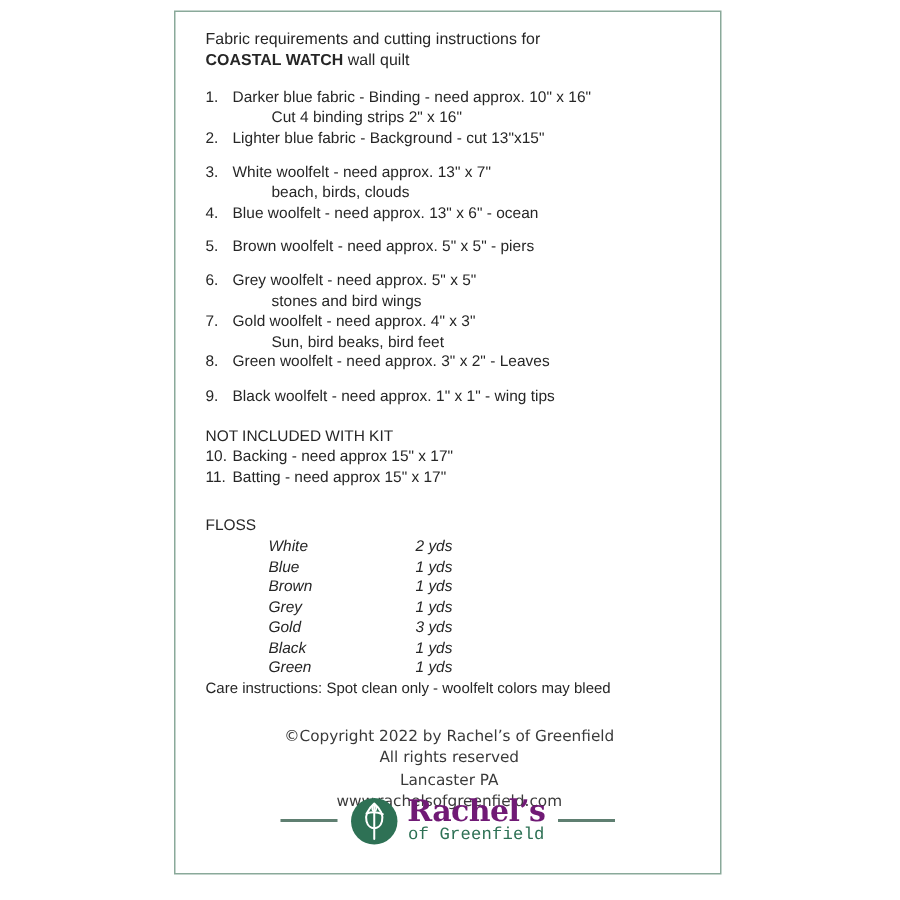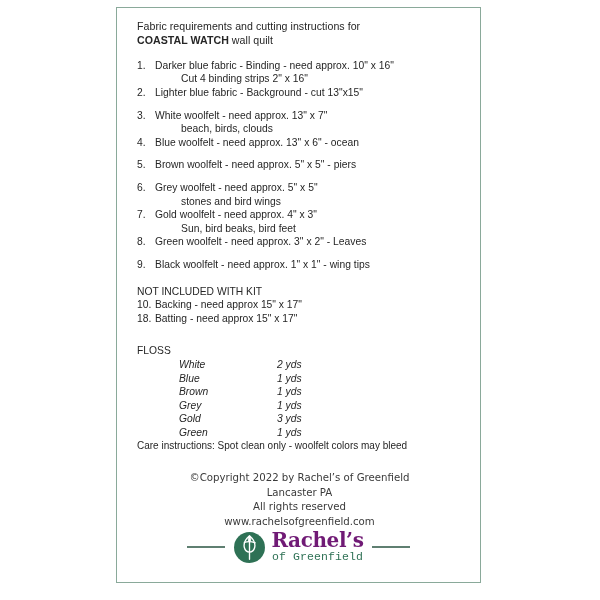--- a/index.html
+++ b/index.html
@@ -279,21 +279,21 @@
       <div class="gap"></div>
       <div class="gap-sm"></div>
 
       <div class="notinc">
         <div>NOT INCLUDED WITH KIT</div>
         <div class="row">
           <span class="num">10.</span>
           <span>Backing - need approx 15" x 17"</span>
         </div>
         <div class="row">
-          <span class="num">18.</span>
+          <span class="num">11.</span>
           <span>Batting - need approx 15" x 17"</span>
         </div>
       </div>
 
       <div class="floss-title">FLOSS</div>
       <table class="floss-table">
         <tbody>
           <tr>
             <td class="c-name">White</td>
             <td class="c-amt">2 yds</td>
@@ -308,31 +308,35 @@
           </tr>
           <tr>
             <td class="c-name">Grey</td>
             <td class="c-amt">1 yds</td>
           </tr>
           <tr>
             <td class="c-name">Gold</td>
             <td class="c-amt">3 yds</td>
           </tr>
           <tr>
+            <td class="c-name">Black</td>
+            <td class="c-amt">1 yds</td>
+          </tr>
+          <tr>
             <td class="c-name">Green</td>
             <td class="c-amt">1 yds</td>
           </tr>
         </tbody>
       </table>
       <div class="care">Care instructions: Spot clean only - woolfelt colors may bleed</div>
 
       <div class="copyright">
         <div>©Copyright 2022 by Rachel’s of Greenfield</div>
+        <div>All rights reserved</div>
         <div>Lancaster PA</div>
-        <div>All rights reserved</div>
         <div>www.rachelsofgreenfield.com</div>
       </div>
 
     </div>
 
     <div class="logo-area">
       <div class="logo-row">
         <span class="rule left"></span>
         <span class="logo-core">
           <span class="logo-mark">

